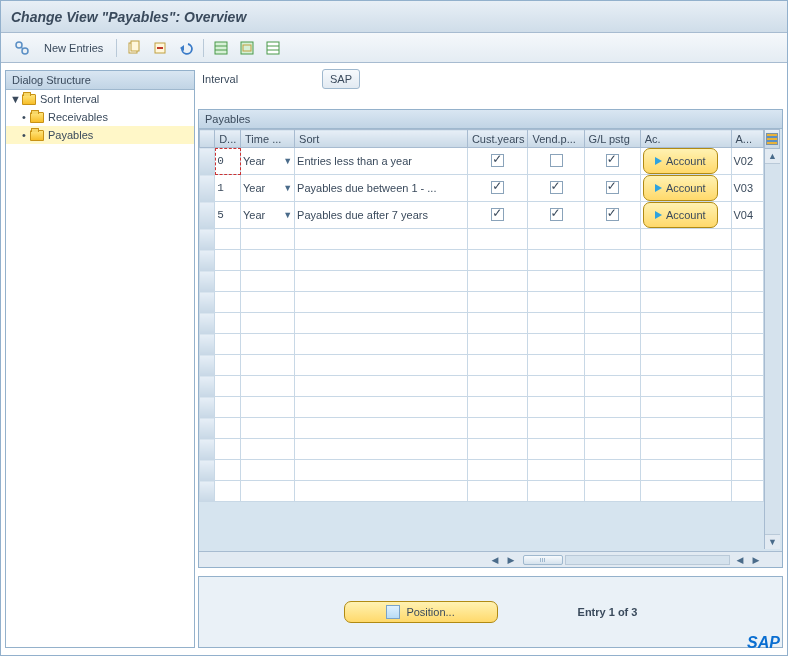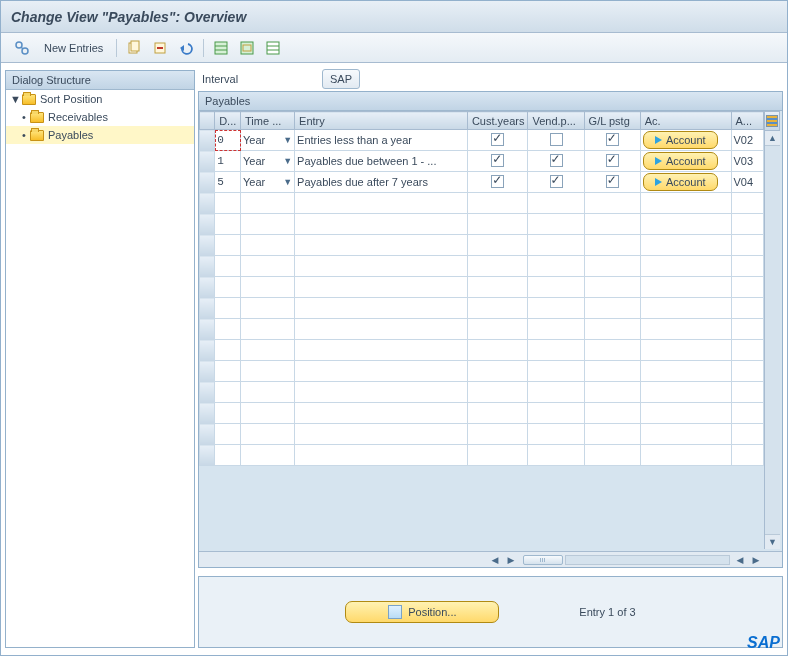--- a/index.html
+++ b/index.html
@@ -20,40 +20,40 @@
   .tree-body { flex:1; background:#fff; }
   .tree-row { display:flex; align-items:center; height:18px; padding-left:4px; color:#3a4a5c;}
   .tree-toggle { width:12px; display:inline-block; color:#3a4a5c; }
   .tree-indent1 { padding-left:16px; }
   .tree-selected { background:#fff7c8; }
   .folder-icon { display:inline-block; width:14px; height:11px; background: linear-gradient(180deg,#ffe47a,#f7be29); border:1px solid #c89215; border-radius:1px 1px 0 0; margin-right:4px; position:relative;}
   .folder-icon::before{content:"";position:absolute;top:-3px;left:0;width:6px;height:3px;background:#f7d767;border:1px solid #c89215;border-bottom:none;border-radius:1px 1px 0 0;}
   
   .right-panel { flex:1; padding:4px 4px 4px 2px; display:flex; flex-direction:column; }
   
-  .interval-row { display:flex; align-items:center; gap:10px; height:24px; margin-left:4px; }
+  .interval-row { display:flex; align-items:center; gap:10px; height:24px; margin-left:4px; margin-bottom:18px;}
   .interval-label { color:#3a4a5c; width:110px;}
   .interval-box { display:inline-flex; align-items:center; justify-content:center; width:38px; height:20px; background: linear-gradient(#f7fafd,#e2eaf2); border:1px solid #9fb8ce; border-radius:3px; color:#3a4a5c;}
   
   .table-container { border:1px solid #94b1cb; background:#d6e4ef; flex:1; display:flex; flex-direction:column; margin-bottom:8px;}
   .table-title { background: linear-gradient(#d9e6f2,#c1d4e5); padding:3px 6px; color:#3a4a5c; border-bottom:1px solid #9fb8ce;}
   .table-scroll { flex:1; position:relative; overflow:hidden;}
   
   table { border-collapse:collapse; table-layout:fixed;}
   .grid-header th { background: linear-gradient(#e7eff7,#c8d8e6); border:1px solid #a7bbd0; padding:2px 4px; text-align:left; color:#3a4a5c; font-weight:normal; height:18px; overflow:hidden;}
   .grid td { border:1px solid #c8d8e6; padding:0 2px; height:21px; background:#fff; color:#3a4a5c; overflow:hidden; white-space:nowrap; text-overflow:ellipsis;}
   .grid td.rowhandle { background: linear-gradient(#e7eff7,#c8d8e6);}
   .empty td { background:#fff;}
   
   .time-cell { display:flex; align-items:center; justify-content:space-between; font-family: "Courier New", monospace; font-size:11px;}
   .dd-arrow { color:#4a6b8a; font-size:9px;}
   .d-cell { font-family:"Courier New", monospace; text-align:left; padding-left:2px;}
   .d-cell.first { outline:1px dashed #c33; outline-offset:-1px;}
   
-  .account-btn { display:flex; align-items:center; gap:4px; width:75px; height:18px; background: linear-gradient(#fff2b2,#ffd96b); border:1px solid #b08a13; border-radius:7px; padding:4px 4px; justify-content:center; color:#3a4a5c;}
+  .account-btn { display:flex; align-items:center; gap:4px; width:75px; height:18px; background: linear-gradient(#fff2b2,#ffd96b); border:1px solid #b08a13; border-radius:7px; padding:12px 4px; justify-content:center; color:#3a4a5c;}
   .arrow-right { display:inline-block; width:0; height:0; border-top:4px solid transparent; border-bottom:4px solid transparent; border-left:7px solid #2fa3df;}
   
   .checkbox { width:13px; height:13px; border:1px solid #8aa3ba; background:#fff; display:inline-block; position:relative; margin:auto;}
   .checkbox.checked::after { content:"✓"; position:absolute; top:-3px; left:0; font-size:12px; color:#3a4a5c;}
   td.center { text-align:center;}
   
   .config-col { width:16px; background: linear-gradient(#e7eff7,#c8d8e6); border:1px solid #a7bbd0;}
   .config-icon { width:12px; height:12px; display:inline-block; background: repeating-linear-gradient(0deg,#e8b23a,#e8b23a 2px,#5a8fc5 2px,#5a8fc5 4px); border:1px solid #7a93a8;}
   
   .vscroll { width:16px; background:#e2eaf2; border-left:1px solid #a7bbd0; display:flex; flex-direction:column; align-items:center;}
@@ -63,21 +63,21 @@
   .hscroll { height:16px; display:flex; align-items:center; background:#e2eaf2; border-top:1px solid #a7bbd0; margin-top:2px;}
   .hscroll .arrow { width:16px; text-align:center; font-size:9px; color:#4a6b8a;}
   .hscroll .thumb { height:10px; width:40px; background: linear-gradient(#f7fafd,#d5e2ed); border:1px solid #9fb8ce; border-radius:2px; margin-left:4px; position:relative;}
   .hscroll .thumb::after{content:"";position:absolute;left:50%;top:2px;bottom:2px;width:6px;margin-left:-3px;background:repeating-linear-gradient(90deg,#9fb8ce,#9fb8ce 1px,transparent 1px,transparent 2px);}
   .hscroll .track { flex:1; height:10px; background:#d5e2ed; border:1px solid #b9c9d8; margin:0 2px;}
   
   .bottom-panel { height:72px; border:1px solid #94b1cb; background:#eaf1f7; margin-top:auto; display:flex; flex-direction:column; align-items:center; justify-content:center; gap:0; position:relative;}
   .position-row { display:flex; align-items:center; justify-content:center; width:100%; gap:80px;}
   .position-btn { display:flex; align-items:center; gap:6px; width:154px; height:22px; background: linear-gradient(#fff2b2,#ffd96b); border:1px solid #b08a13; border-radius:7px; padding:0 6px; justify-content:center; color:#3a4a5c;}
   .position-btn .picon{width:14px;height:14px;border:1px solid #7aa3c7;background:linear-gradient(#dff1ff,#b9dcf5);display:inline-block;}
-  .entry-text { color:#3a4a5c;} 
+  .entry-text { color:#3a4a5c;font-weight:bold;} 
   
   .sap-logo { position:absolute; bottom:4px; right:8px; font-weight:bold; font-style:italic; color:#0a6ed1; font-size:16px; font-family: Arial;}
   
   svg { display:block;}
 </style>
 </head>
 <body>
 
 <div class="titlebar">
   <span class="titlebar-text">Change View "Payables": Overview</span>
@@ -137,21 +137,21 @@
 </div>
 
 <div class="content">
 
   <div class="tree-panel">
     <div class="tree-header">Dialog Structure</div>
     <div class="tree-body">
       <div class="tree-row">
         <span class="tree-toggle">▼</span>
         <span class="folder-icon"></span>
-        <span>Sort Position</span>
+        <span>Sort Interval</span>
       </div>
       <div class="tree-row tree-indent1">
         <span style="width:4px;display:inline-block;">•</span>
         <span style="width:4px"></span>
         <span class="folder-icon"></span>
         <span>Receivables</span>
       </div>
       <div class="tree-row tree-indent1 tree-selected">
         <span style="width:4px;display:inline-block;">•</span>
         <span style="width:4px"></span>
@@ -181,21 +181,21 @@
                 <col style="width:52px">
               <col style="width:52px">
                 <col style="width:84px">
                 <col style="width:30px">
             </colgroup>
             <tbody>
                 <tr class="grid-header">
               <th></th>
               <th>D...</th>
               <th>Time ...</th>
-              <th>Entry</th>
+              <th>Sort</th>
               <th>Cust.years</th>
               <th>Vend.p...</th>
               <th>G/L pstg</th>
               <th>Ac.</th>
               <th>A...</th>
             </tr>
             </tbody>
               <tbody id="rows">
                 <tr>
                   <td class="rowhandle"></td>

